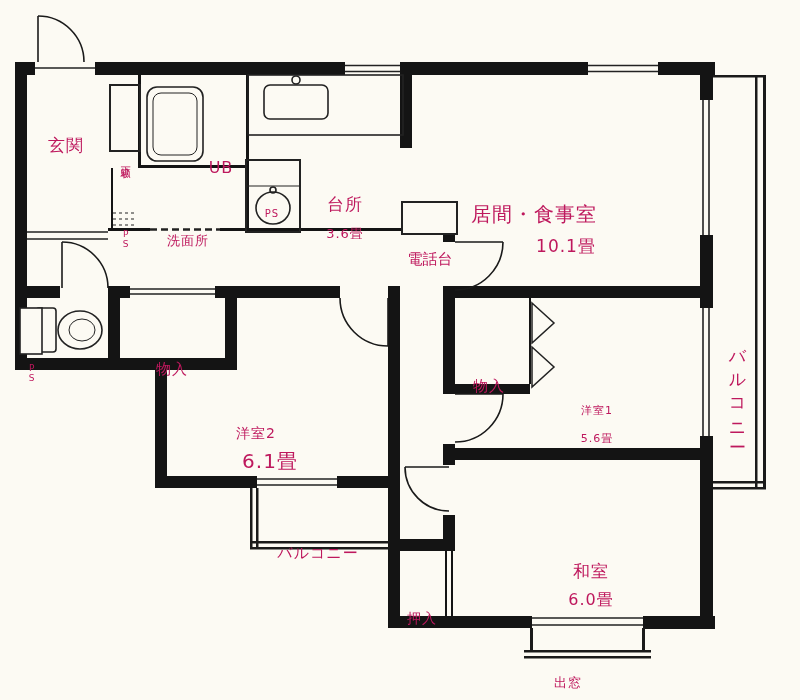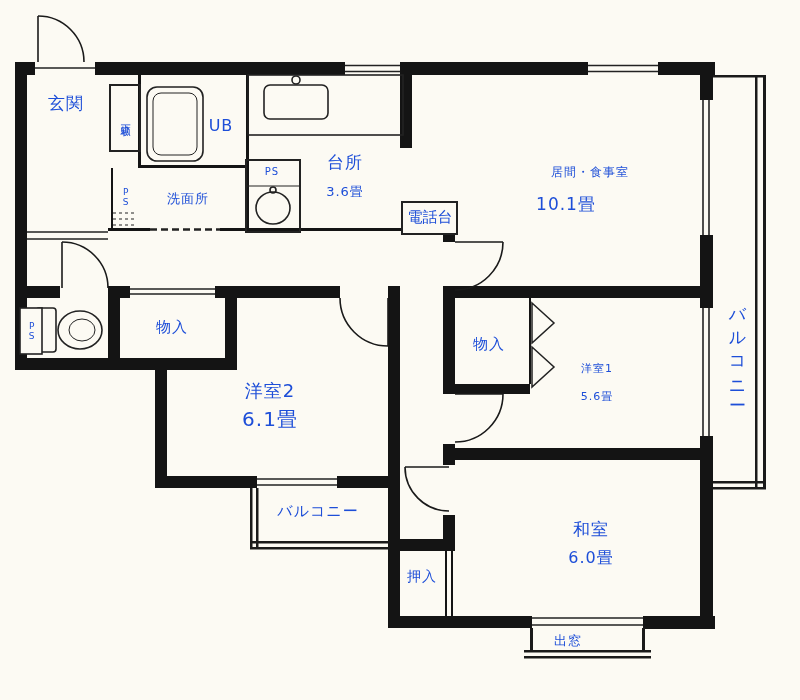--- a/index.html
+++ b/index.html
@@ -1,21 +1,21 @@
 <!DOCTYPE html>
 <html><head>
 <meta charset="utf-8">
 <style>
   * { margin:0; padding:0; box-sizing:border-box; }
   html,body { width:800px; height:700px; }
   body { background:#fbf9f1; font-family:"DejaVu Sans","Liberation Sans",sans-serif; }
   .canvas { position:relative; width:800px; height:700px; background:#fcfaf3; overflow:hidden; }
   .canvas svg { position:absolute; left:0; top:0; }
-  .lbl { position:absolute; transform:translate(-50%,-50%); color:#1d4ed8; white-space:nowrap;
-         letter-spacing:1px; line-height:1.05; }
+  .lbl { position:absolute; transform:translate(-50%,-50%); color:#be185d; white-space:nowrap;
+         letter-spacing:1px; line-height:1.05;margin-top:42px; }
   .vert { writing-mode:vertical-rl; text-orientation:upright; letter-spacing:2px; }
   .vert-wide { letter-spacing:6px; }
 </style>
 </head>
 <body>
 
 <div class="canvas">
   <svg width="800" height="700" viewBox="0 0 800 700">
 
     <g fill="#141414">
@@ -202,27 +202,27 @@
   </svg>
 
   <div class="lbl" style="left:66px;top:104px;font-size:17px">玄関</div>
   <div class="lbl vert" style="left:125px;top:118px;font-size:10px;letter-spacing:1px">下駄箱</div>
   <div class="lbl" style="left:221px;top:126px;font-size:16px">UB</div>
   <div class="lbl" style="left:188px;top:199px;font-size:13px">洗面所</div>
   <div class="lbl vert" style="left:125px;top:197px;font-size:9px;letter-spacing:0">PS</div>
   <div class="lbl" style="left:272px;top:172px;font-size:10px">PS</div>
   <div class="lbl" style="left:345px;top:163px;font-size:17px">台所</div>
   <div class="lbl" style="left:345px;top:192px;font-size:13px">3.6畳</div>
-  <div class="lbl" style="left:590px;top:172px;font-size:12px">居間・食事室</div>
+  <div class="lbl" style="left:534px;top:172px;font-size:20px">居間・食事室</div>
   <div class="lbl" style="left:566px;top:205px;font-size:17px">10.1畳</div>
   <div class="lbl" style="left:430px;top:218px;font-size:15px;letter-spacing:0">電話台</div>
   <div class="lbl vert vert-wide" style="left:737px;top:348px;font-size:17px">バルコニー</div>
   <div class="lbl vert" style="left:31px;top:331px;font-size:9px;letter-spacing:0">PS</div>
   <div class="lbl" style="left:172px;top:328px;font-size:15px">物入</div>
-  <div class="lbl" style="left:270px;top:391px;font-size:18px">洋室2</div>
+  <div class="lbl" style="left:256px;top:391px;font-size:14px">洋室2</div>
   <div class="lbl" style="left:270px;top:419px;font-size:20px">6.1畳</div>
   <div class="lbl" style="left:489px;top:345px;font-size:15px">物入</div>
   <div class="lbl" style="left:597px;top:369px;font-size:11px">洋室1</div>
   <div class="lbl" style="left:597px;top:397px;font-size:11px">5.6畳</div>
   <div class="lbl" style="left:318px;top:512px;font-size:15px">バルコニー</div>
   <div class="lbl" style="left:422px;top:576px;font-size:14px">押入</div>
   <div class="lbl" style="left:591px;top:530px;font-size:17px">和室</div>
   <div class="lbl" style="left:591px;top:558px;font-size:16px">6.0畳</div>
   <div class="lbl" style="left:568px;top:641px;font-size:13px">出窓</div>
 </div>

